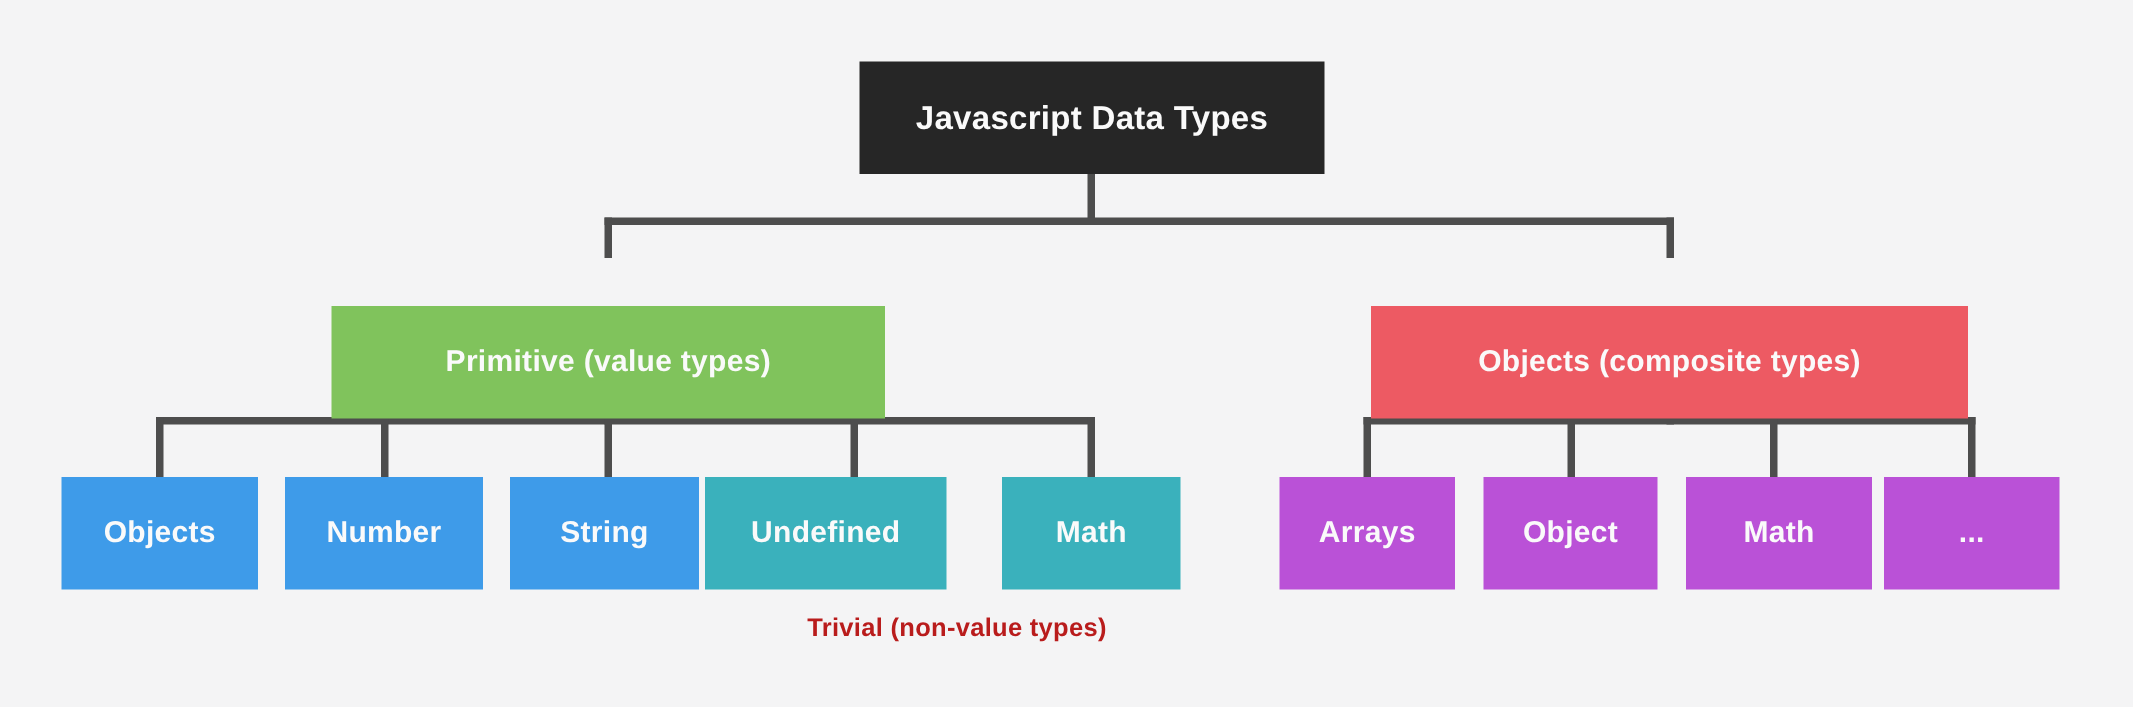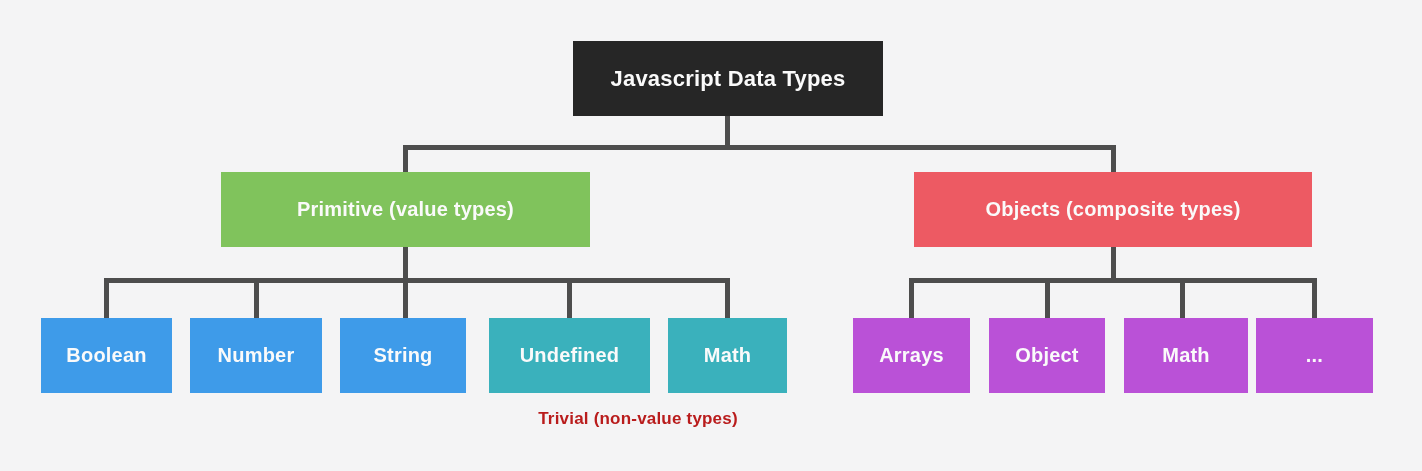--- a/index.html
+++ b/index.html
@@ -16,28 +16,28 @@
   }
   .node {
     position: absolute;
     display: flex; align-items: center; justify-content: center;
     color: #FAFAFA;
     font-weight: bold;
     box-sizing: border-box;
     letter-spacing: 0.2px;
   }
   .node.root      { left: 573px;  top: 41px;  width: 310px; height: 75px; font-size: 22px; }
-  .node.branch    { font-size: 20px; }
+  .node.branch    { font-size: 20px; margin-top: 32px; }
   .node.leaf      { font-size: 20px; }
   .node.primitive { left: 221px;  top: 172px; width: 369px; height: 75px; }
   .node.objects   { left: 914px;  top: 172px; width: 398px; height: 75px; }
   .node.boolean   { left: 41px;   top: 318px; width: 131px; height: 75px; }
   .node.number    { left: 190px;  top: 318px; width: 132px; height: 75px; }
   .node.string    { left: 340px;  top: 318px; width: 126px; height: 75px; }
-  .node.undefined { left: 489px;  top: 318px; width: 161px; height: 75px; text-align: right; }
+  .node.undefined { left: 470px;  top: 318px; width: 161px; height: 75px; text-align: right; }
   .node.null      { left: 668px;  top: 318px; width: 119px; height: 75px; }
   .node.arrays    { left: 853px;  top: 318px; width: 117px; height: 75px; }
   .node.object    { left: 989px;  top: 318px; width: 116px; height: 75px; }
   .node.math      { left: 1124px; top: 318px; width: 124px; height: 75px; }
   .node.more      { left: 1256px; top: 318px; width: 117px; height: 75px; }
 
   .line { position: absolute; background: #4D4D4D; }
   
   .ln-root-v        { left: 725px;  top: 116px; width: 5px;   height: 34px; }
   .ln-top-h         { left: 403px;  top: 145px; width: 713px; height: 5px;  }
@@ -100,21 +100,21 @@
 
   <div class="node branch primitive" style="background-color: rgb(128, 195, 92);">
     <span>Primitive (value types)</span>
   </div>
 
   <div class="node branch objects" style="background-color: rgb(237, 90, 99);">
     <span>Objects (composite types)</span>
   </div>
 
   <div class="node leaf boolean" style="background-color: rgb(62, 155, 233);">
-    <span>Boolean</span>
+    <span>Objects</span>
   </div>
 
   <div class="node leaf number" style="background-color: rgb(62, 155, 233);">
     <span>Number</span>
   </div>
 
   <div class="node leaf string" style="background-color: rgb(62, 155, 233);">
     <span>String</span>
   </div>
 

